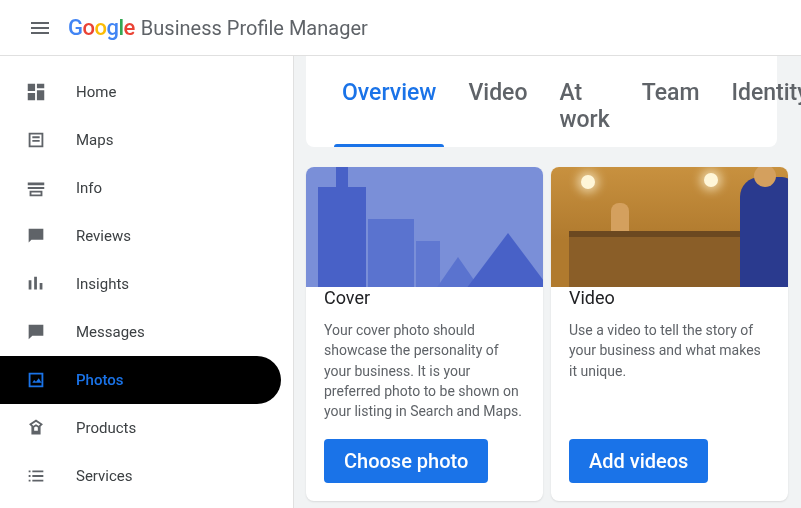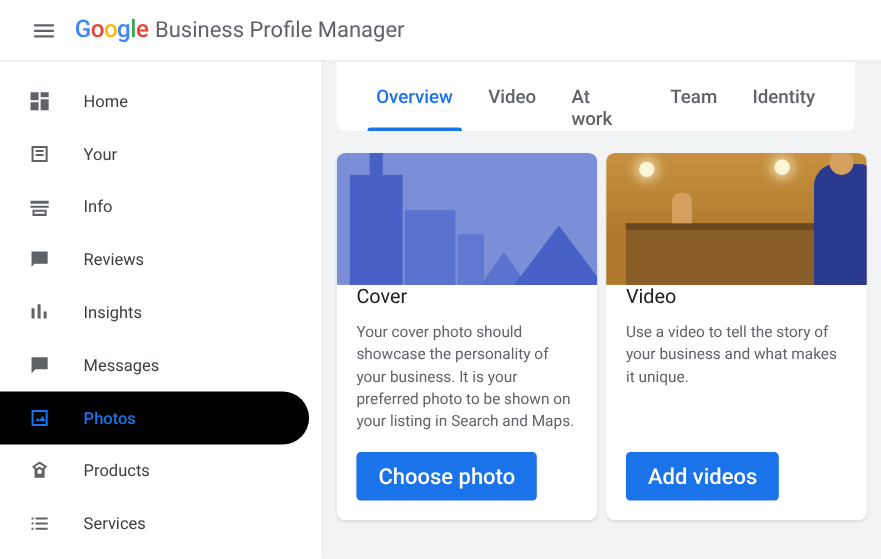--- a/index.html
+++ b/index.html
@@ -19,21 +19,21 @@
 .nav-item.active { background: #000000; }
 .nav-item.active .nav-label { color: #1a73e8; font-weight: 500; }
 .nav-item.active .nav-icon svg { fill: #1a73e8; }
 .nav-icon { width: 24px; height: 24px; display: flex; align-items: center; justify-content: center; margin-right: 28px; }
 .nav-icon svg { width: 22px; height: 22px; fill: #5f6368; }
 .nav-label { font-size: 15px; color: #3c4043; }
 
 .main { flex: 1; background: #f1f3f4; padding: 0 0 0 12px; overflow: hidden; }
 
 .tabs { display: flex; background: #fff; border-radius: 0 0 8px 8px; padding: 0 20px; margin-right: 24px; border-top: 1px solid #fff; }
-.tab { padding: 22px 16px 0; font-size: 17px; color: #5f6368; cursor: pointer; position: relative; font-weight: 500; }
+.tab { padding: 22px 16px 14px; font-size: 23px; color: #5f6368; cursor: pointer; position: relative; font-weight: 500; }
 .tab.active { color: #1a73e8; }
 .tab.active::after { content: ''; position: absolute; left: 8px; right: 8px; bottom: 0; height: 3px; background: #1a73e8; border-radius: 3px 3px 0 0; }
 
 .cards { display: flex; gap: 8px; margin-top: 20px; }
 .card { width: 237px; background: #fff; border-radius: 8px; overflow: hidden; display: flex; flex-direction: column; box-shadow: 0 1px 2px rgba(0,0,0,0.1); }
 .card-img { height: 120px; position: relative; overflow: hidden; }
 .card-body { padding: 0 18px 18px; flex: 1; display: flex; flex-direction: column; }
 .card-title { font-size: 18px; color: #202124; margin-bottom: 12px; font-weight: 400; }
 .card-desc { font-size: 14px; color: #5f6368; line-height: 1.45; flex: 1; }
 .card-btn { margin-top: 18px; background: #1a73e8; color: #fff; border: none; border-radius: 4px; padding: 10px 20px; font-size: 20px; font-weight: 500; cursor: pointer; align-self: flex-start; font-family: inherit; }
@@ -80,21 +80,21 @@
           </svg>
         </span>
       <span class="nav-label">Home</span>
     </div>
     <div class="nav-item">
       <span class="nav-icon">
           <svg viewBox="0 0 24 24">
             <path d="M4 4h16v16H4V4zm2 2v12h12V6H6zm2 2h8v2H8V8zm0 4h8v2H8v-2z"></path>
           </svg>
         </span>
-      <span class="nav-label">Your</span>
+      <span class="nav-label">Maps</span>
     </div>
     <div class="nav-item">
       <span class="nav-icon">
           <svg viewBox="0 0 24 24">
             <path d="M3 6h18v3H3V6zm0 5h18v2H3v-2zm2 4h14v6H5v-6zm2 2v2h10v-2H7z"></path>
           </svg>
         </span>
       <span class="nav-label">Info</span>
     </div>
     <div class="nav-item">

